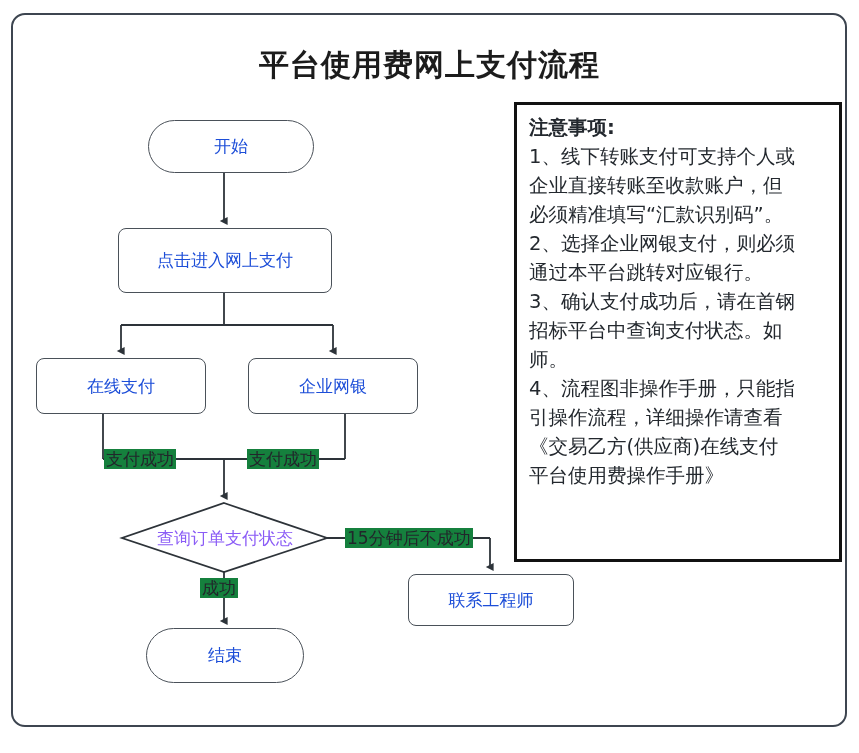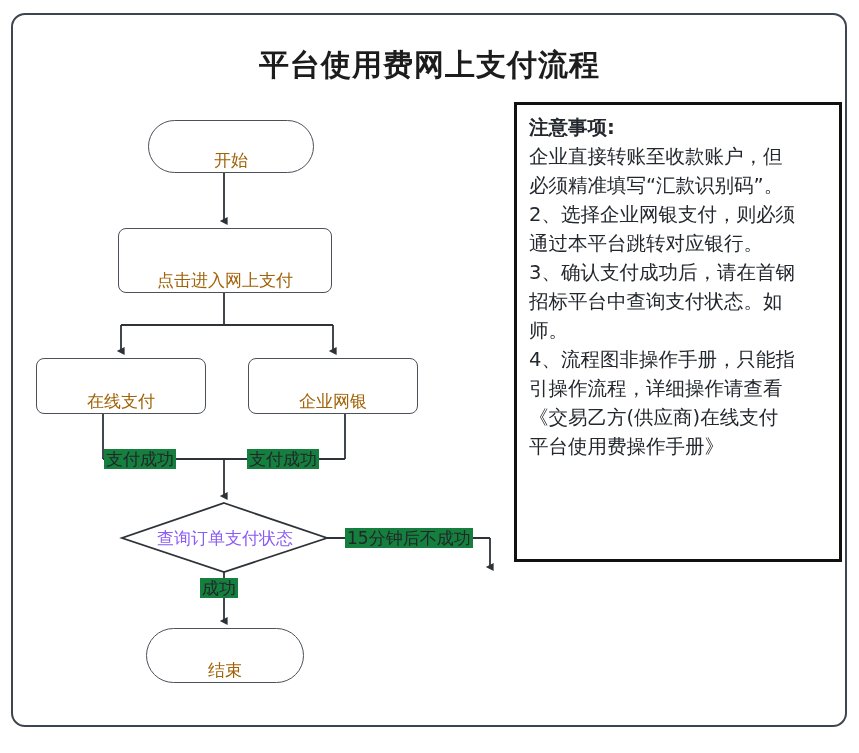--- a/index.html
+++ b/index.html
@@ -48,26 +48,26 @@
     left: 0;
     top: 0;
     width: 859px;
     height: 753px;
     pointer-events: none;
   }
   .node {
     position: absolute;
     box-sizing: border-box;
     display: flex;
-    align-items: flex-end;
+    align-items: center;
     justify-content: center;
     background: #ffffff;
     border: 1.6px solid #4a5159;
     font-size: 17px;
-    color: #a16207;
+    color: #1d4ed8;
     white-space: nowrap;
   }
   .node.terminator { border-radius: 28px; }
   .node.process { border-radius: 8px; }
 
   .node-start   { left: 148px; top: 120px;  width: 166px; height: 53px; }
   .node-entry   { left: 118px; top: 228px;  width: 214px; height: 65px; }
   .node-offline { left: 36px;  top: 358px;  width: 170px; height: 56px; }
   .node-bank    { left: 248px; top: 358px;  width: 170px; height: 56px; }
   .node-contact { left: 408px; top: 574px;  width: 166px; height: 52px; }
@@ -173,32 +173,36 @@
   </div>
 
   <div class="node process node-bank">
     <span>企业网银</span>
   </div>
 
   <div class="diamond-label">
     <span>查询订单支付状态</span>
   </div>
 
+  <div class="node process node-contact">
+    <span>联系工程师</span>
+  </div>
 
   <div class="node terminator node-end">
     <span>结束</span>
   </div>
 
   <div class="edge-label lbl-pay-left">支付成功</div>
   <div class="edge-label lbl-pay-right">支付成功</div>
   <div class="edge-label lbl-timeout">15分钟后不成功</div>
   <div class="edge-label lbl-success">成功</div>
 
   <div class="notes-box">
     <div class="notes-line head">注意事项:</div>
+    <div class="notes-line">1、线下转账支付可支持个人或</div>
     <div class="notes-line">企业直接转账至收款账户，但</div>
     <div class="notes-line">必须精准填写“汇款识别码”。</div>
     <div class="notes-line">2、选择企业网银支付，则必须</div>
     <div class="notes-line">通过本平台跳转对应银行。</div>
     <div class="notes-line">3、确认支付成功后，请在首钢</div>
     <div class="notes-line">招标平台中查询支付状态。如</div>
     <div class="notes-line">师。</div>
     <div class="notes-line">4、流程图非操作手册，只能指</div>
     <div class="notes-line">引操作流程，详细操作请查看</div>
     <div class="notes-line">《交易乙方(供应商)在线支付</div>

